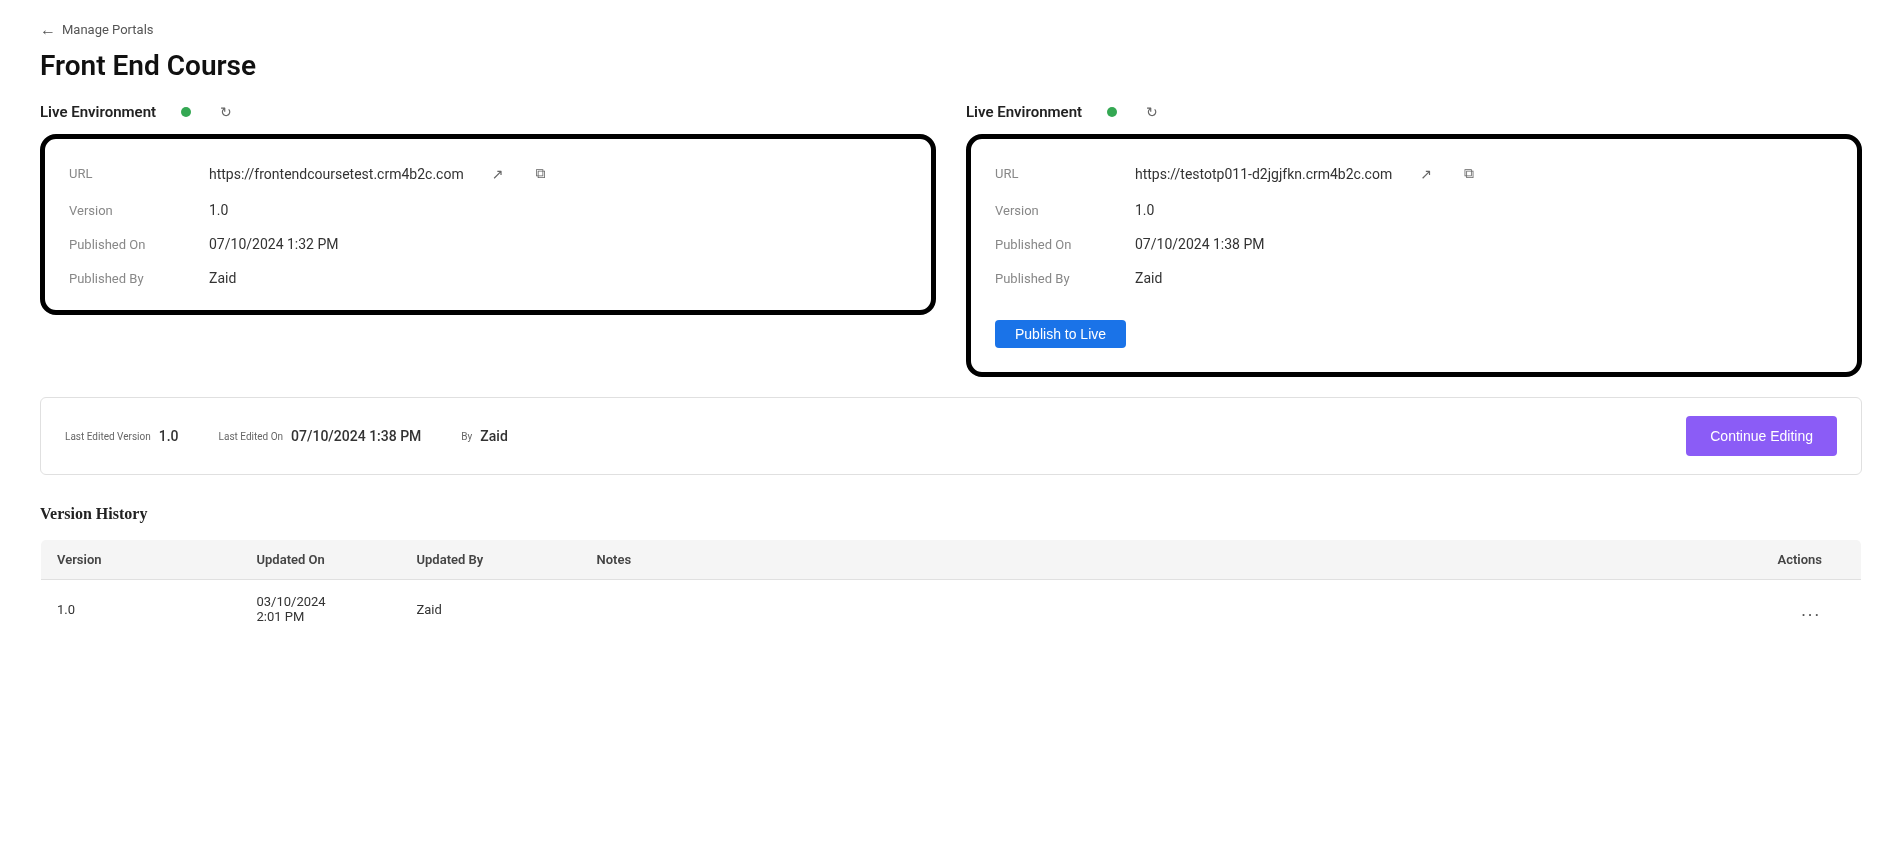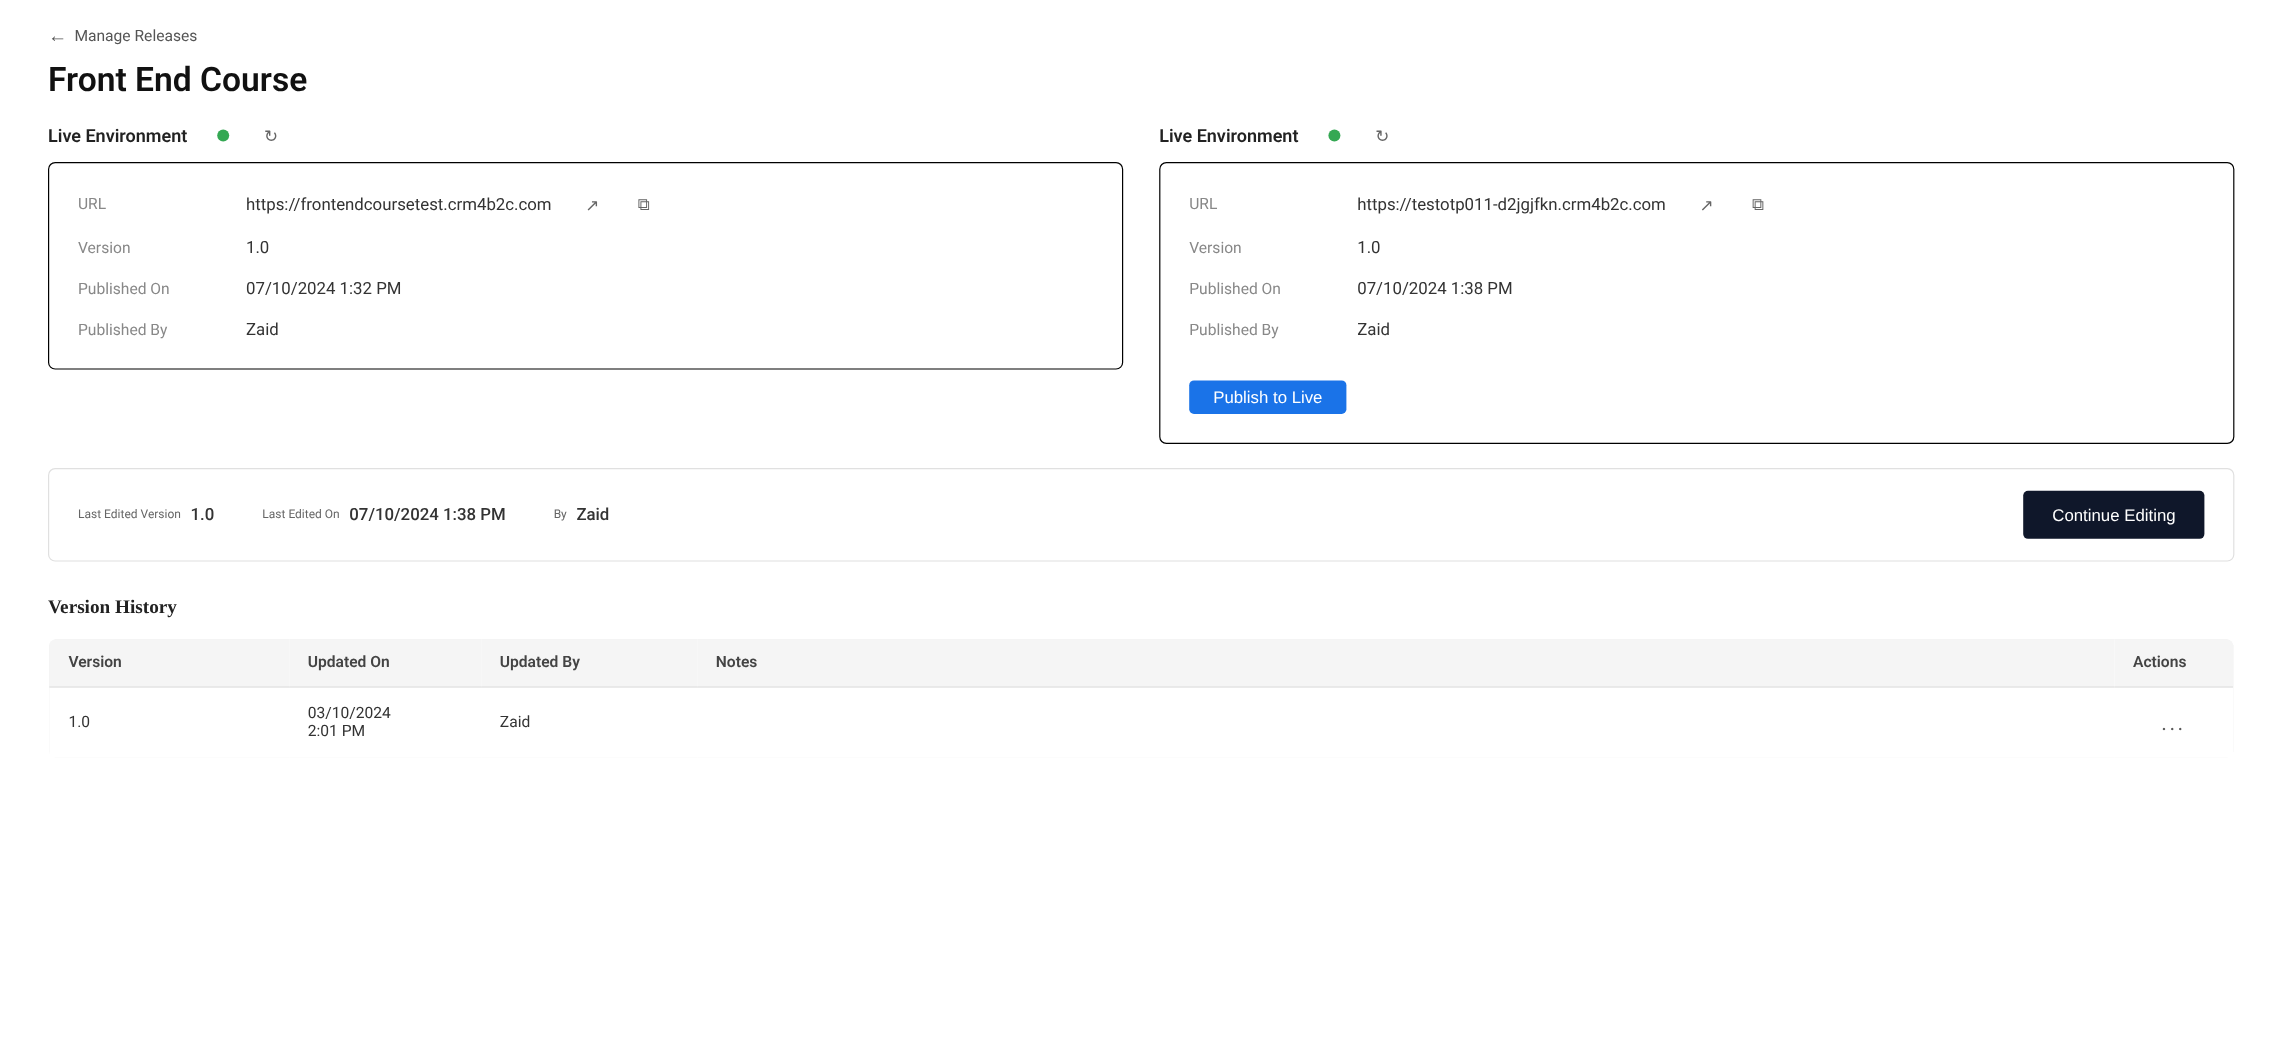--- a/index.html
+++ b/index.html
@@ -73,22 +73,22 @@
       border-radius: 50%;
       background: #34a853;
       display: inline-block;
     }
     .refresh-icon {
       color: #666;
       cursor: pointer;
       font-size: 14px;
     }
     .env-card {
-      border: 1px solid #000000;
-      border-radius: 6px;
+      border: 5px solid #000000;
+      border-radius: 16px;
       padding: 24px;
     }
     .env-row {
       display: grid;
       grid-template-columns: 140px 1fr;
       margin-bottom: 18px;
       align-items: center;
     }
     .env-row:last-child {
       margin-bottom: 0;
@@ -144,21 +144,21 @@
     }
     .last-edited-value {
       color: #333;
       font-size: 14px;
       font-weight: 500;
     }
     .last-edited-bar .spacer {
       flex: 1;
     }
     .continue-btn {
-      background: #0f172a;
+      background: #8b5cf6;
       color: white;
       border: none;
       border-radius: 4px;
       padding: 12px 24px;
       font-size: 14px;
       cursor: pointer;
       white-space: nowrap;
     }
     .version-history h3 {
       font-size: 16px;
@@ -204,21 +204,21 @@
     .col-notes { }
     .col-actions { width: 100px; }
   </style>
 </head>
 <body>
 
 <div class="page-container">
 
   <a class="back-link">
     <span class="back-arrow">←</span>
-    <span>Manage Releases</span>
+    <span>Manage Portals</span>
   </a>
 
   <h1 class="page-title">Front End Course</h1>
 
 
   <div class="environments-row">
 
     <div class="env-section">
       <h3>
         <span>Live Environment</span>

